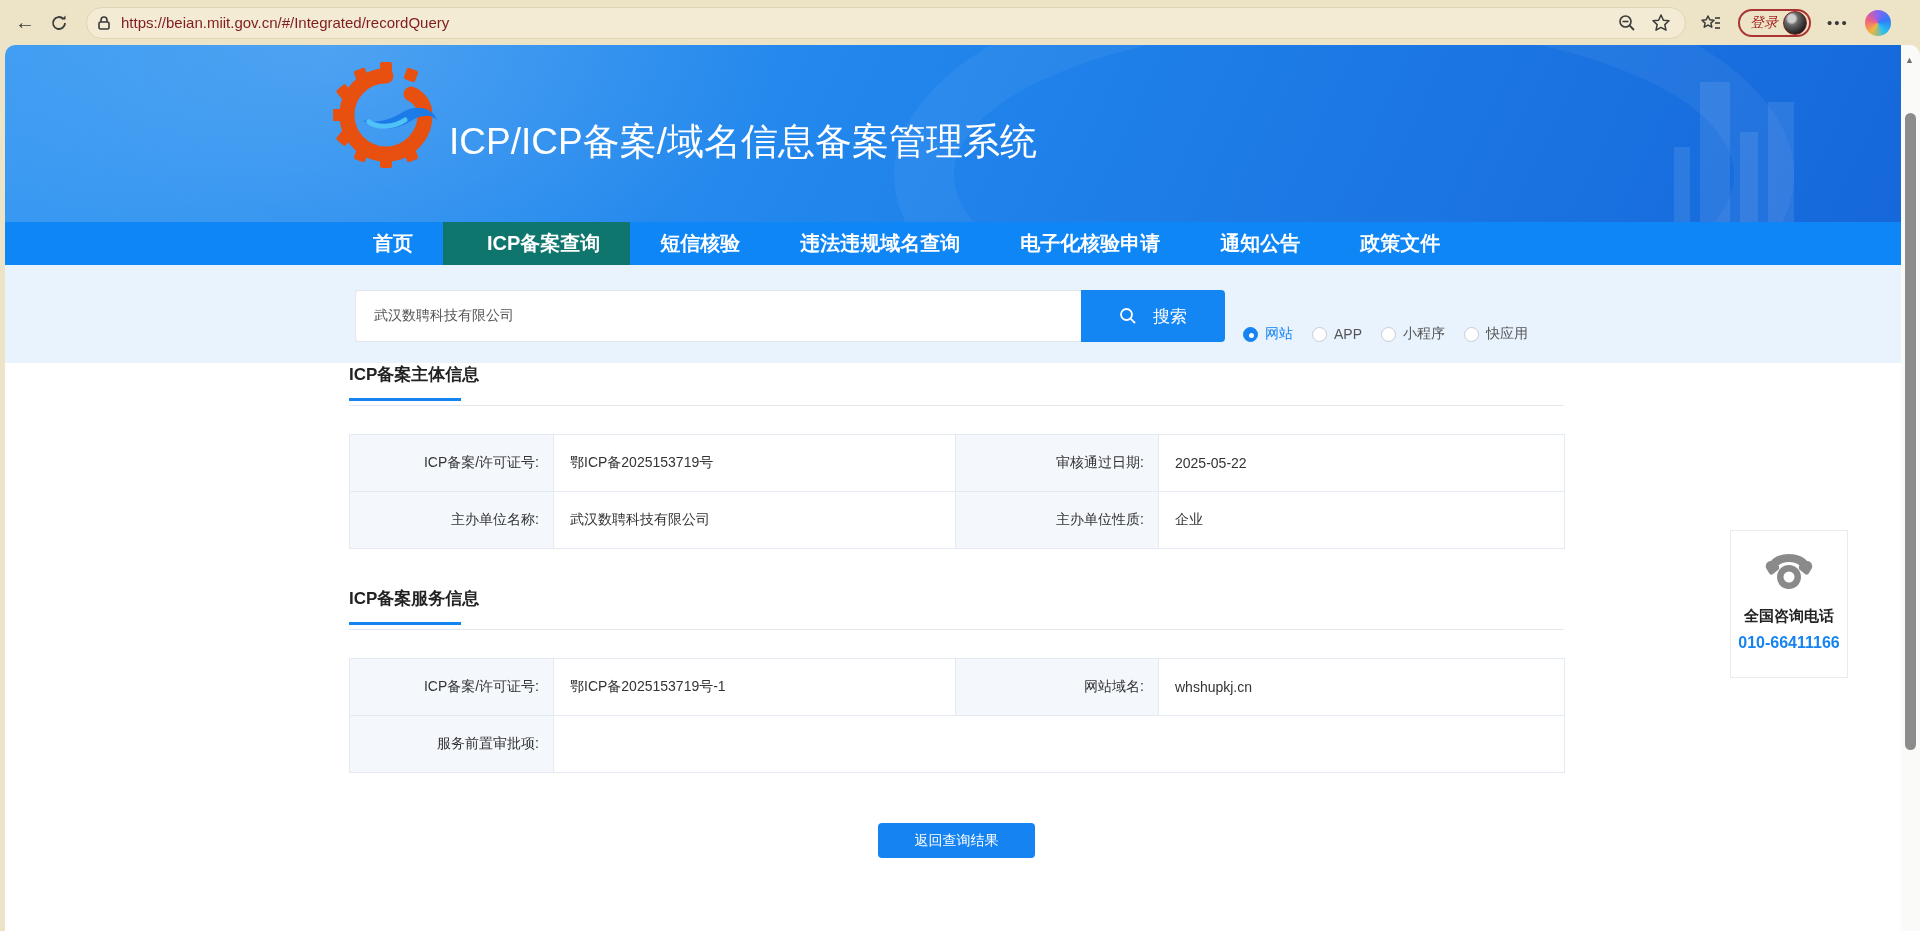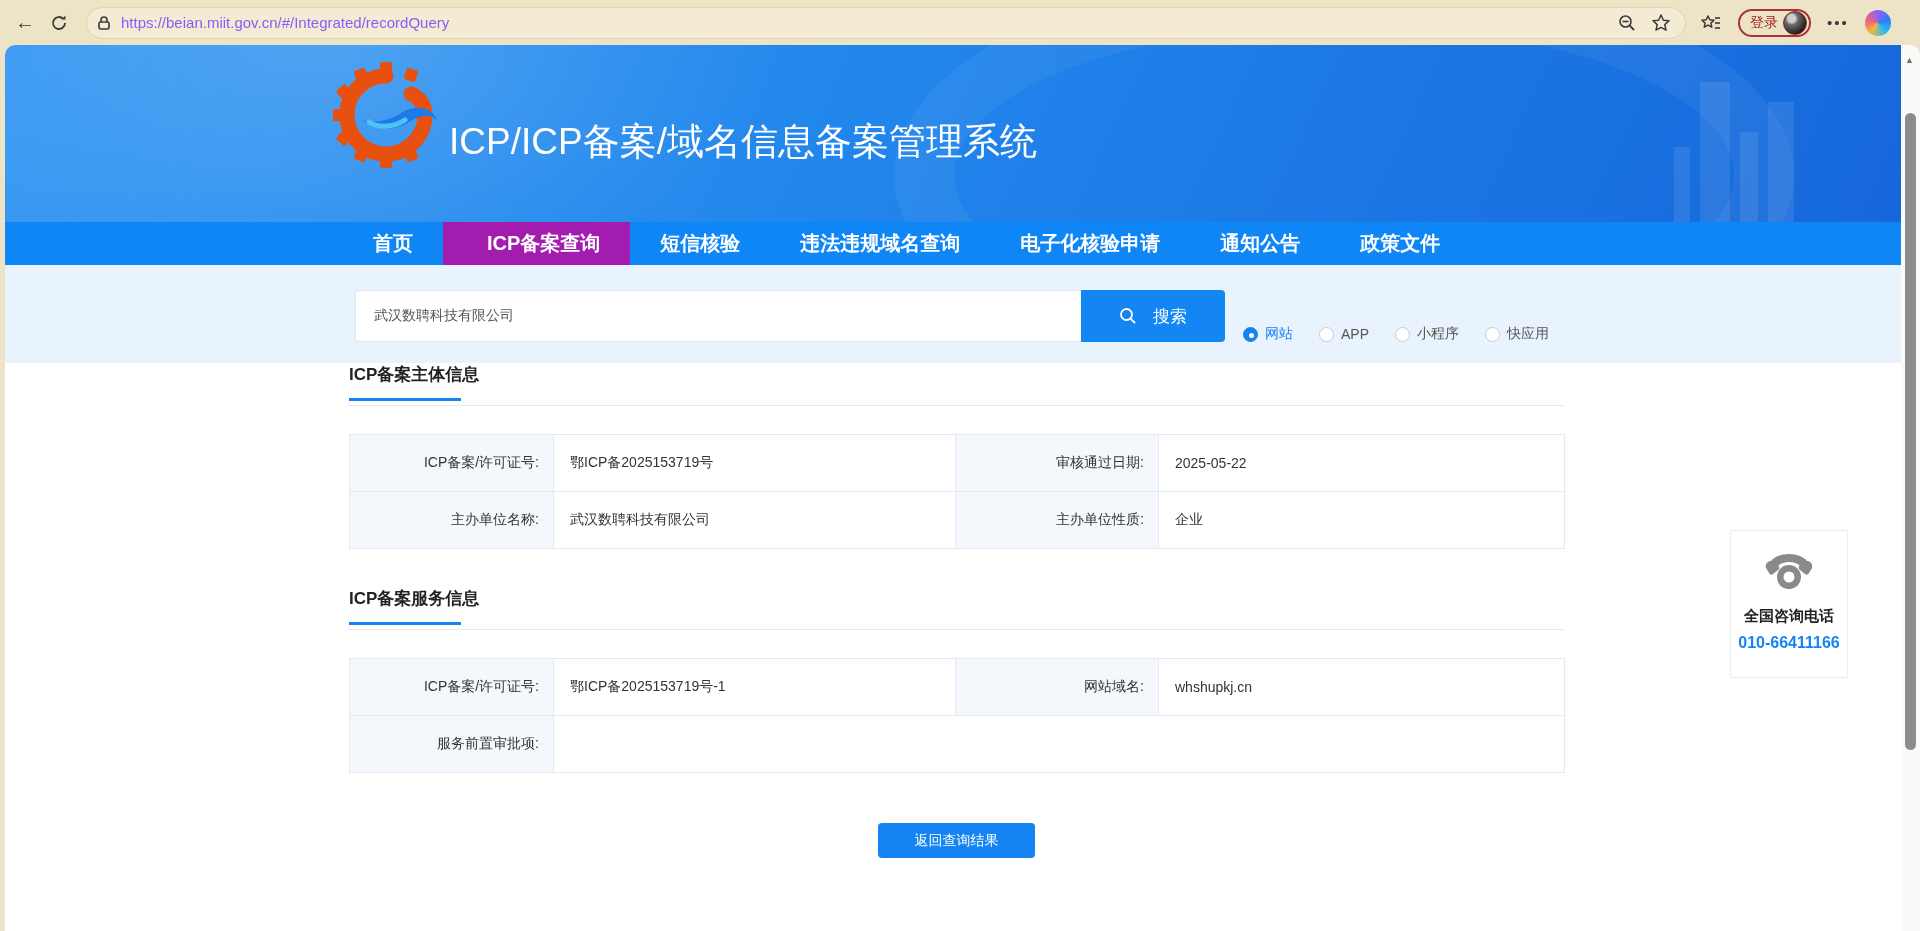--- a/index.html
+++ b/index.html
@@ -5,24 +5,24 @@
   * { margin:0; padding:0; box-sizing:border-box; }
   html,body { width:1920px; height:931px; overflow:hidden; }
   body { font-family:"Liberation Sans","DejaVu Sans",sans-serif; }
   .screen { position:relative; width:1920px; height:931px; background:#EDE3C6; }
 
   
   .chrome { position:absolute; top:0; left:0; width:1920px; height:45px; background:#EDE3C6; display:flex; align-items:center; }
   .nav-btn { width:34px; height:34px; display:flex; align-items:center; justify-content:center; color:#3a3a3a; font-size:20px; border-radius:6px; }
   .nav-btn:first-child { margin-left:8px; }
   .url-pill { position:relative; margin-left:10px; width:1600px; height:32px; background:#F3EBD4; border:1px solid #e0d5b2; border-radius:16px; display:flex; align-items:center; padding:0 10px; }
-  .url-text { margin-left:10px; font-size:15px; color:#8b5cf6; flex:1; white-space:nowrap; overflow:hidden; }
+  .url-text { margin-left:10px; font-size:15px; color:#7f1d1d; flex:1; white-space:nowrap; overflow:hidden; }
   .pill-icons { display:flex; align-items:center; gap:14px; margin-right:4px; }
   .chrome-right { display:flex; align-items:center; gap:16px; margin-left:14px; }
-  .login-pill { display:flex; align-items:center; gap:5px; height:28px; padding:1px 2px 1px 10px; border:2px solid #A33; border-radius:15px; }
+  .login-pill { display:flex; align-items:center; gap:5px; height:28px; padding:1px 2px 1px 10px; border:2px solid #A33; border-radius:15px;font-style:italic; }
   .login-label { color:#A22020; font-size:14px; }
   .avatar { width:24px; height:24px; border-radius:50%; background:radial-gradient(circle at 35% 30%, #cfcfcf 0 18%, #6b6b6b 30%, #1d1d1d 75%); border:1px solid #8a2020; }
   .dots { color:#3a3a3a; font-size:15px; letter-spacing:2px; }
   .copilot { width:26px; height:26px; border-radius:50%; background:conic-gradient(#8a63f4,#2f7cf6,#27c0f0,#f2b83a,#ee5f86,#8a63f4); }
 
   
   .window { position:absolute; top:45px; left:0; right:0; bottom:0; background:#EDE3C6; }
   .viewport { position:absolute; top:0; left:5px; right:6px; bottom:0; background:#fff; border-radius:10px 10px 0 0; overflow:hidden; }
 
   
@@ -35,27 +35,27 @@
   .banner .arc1 { position:absolute; top:-260px; left:-120px; width:900px; height:520px; border-radius:50%; background:radial-gradient(ellipse at center, rgba(255,255,255,.14) 0%, rgba(255,255,255,0) 70%); }
   .banner .arc2 { position:absolute; top:-80px; right:120px; width:900px; height:420px; border:60px solid rgba(255,255,255,.05); border-radius:50%; }
   .bld { position:absolute; bottom:0; background:rgba(255,255,255,.09); }
   .logo { position:absolute; top:17px; left:328px; width:106px; height:106px; }
   .slogan { position:absolute; top:38px; left:447px; color:#fff; font-size:20px; font-weight:bold; letter-spacing:31px; white-space:nowrap; }
   .site-title { position:absolute; top:72px; left:444px; color:#fff; font-size:37px; font-weight:500; white-space:nowrap; }
 
   
   .topnav { position:relative; width:100%; height:43px; background:#0E86F6; display:flex; align-items:stretch; padding-left:338px; }
   .topnav .tab { display:flex; align-items:center; padding:0 30px; color:#fff; font-size:20px; font-weight:bold; cursor:pointer; }
-  .topnav .tab.active { background:#a21caf;padding-left:44px; }
+  .topnav .tab.active { background:#0f766e;padding-left:44px; }
 
   
   .search-band { position:relative; width:100%; height:98px; background:#E9F3FD; }
   .search-input { position:absolute; top:25px; left:350px; width:726px; height:52px; background:#fff; border:1px solid #e2e6ec; border-right:none; border-radius:4px 0 0 4px; padding:0 18px; font-size:14px; color:#555; font-family:"Liberation Sans","DejaVu Sans",sans-serif; outline:none; }
   .search-btn { position:absolute; top:25px; left:1076px; width:144px; height:52px; background:#1486F4; border:none; border-radius:0 4px 4px 0; color:#fff; font-size:17px; display:flex; align-items:center; justify-content:center; gap:16px; cursor:pointer; font-family:inherit; }
-  .radio-row { position:absolute; top:60px; left:1238px; display:flex; align-items:center; gap:26px; }
+  .radio-row { position:absolute; top:60px; left:1238px; display:flex; align-items:center; gap:19px; }
   .radio { display:flex; align-items:center; gap:7px; font-size:14px; color:#555; cursor:pointer; }
   .radio .rb { width:15px; height:15px; border-radius:50%; border:1px solid #c7ccd4; background:#fff; position:relative; }
   .radio.checked .rb { background:#1584F2; border-color:#1584F2; }
   .radio.checked .rb::after { content:""; position:absolute; left:5px; top:5px; width:5px; height:5px; border-radius:50%; background:#fff; }
   .radio.checked span.lbl { color:#1584F2; }
 
   
   .content { position:absolute; top:318px; left:344px; width:1215px; }
   .sec-title { font-size:17px; font-weight:bold; color:#222; margin-bottom:12px; }
   .blue-line { width:112px; height:3px; background:#1584F2; }

